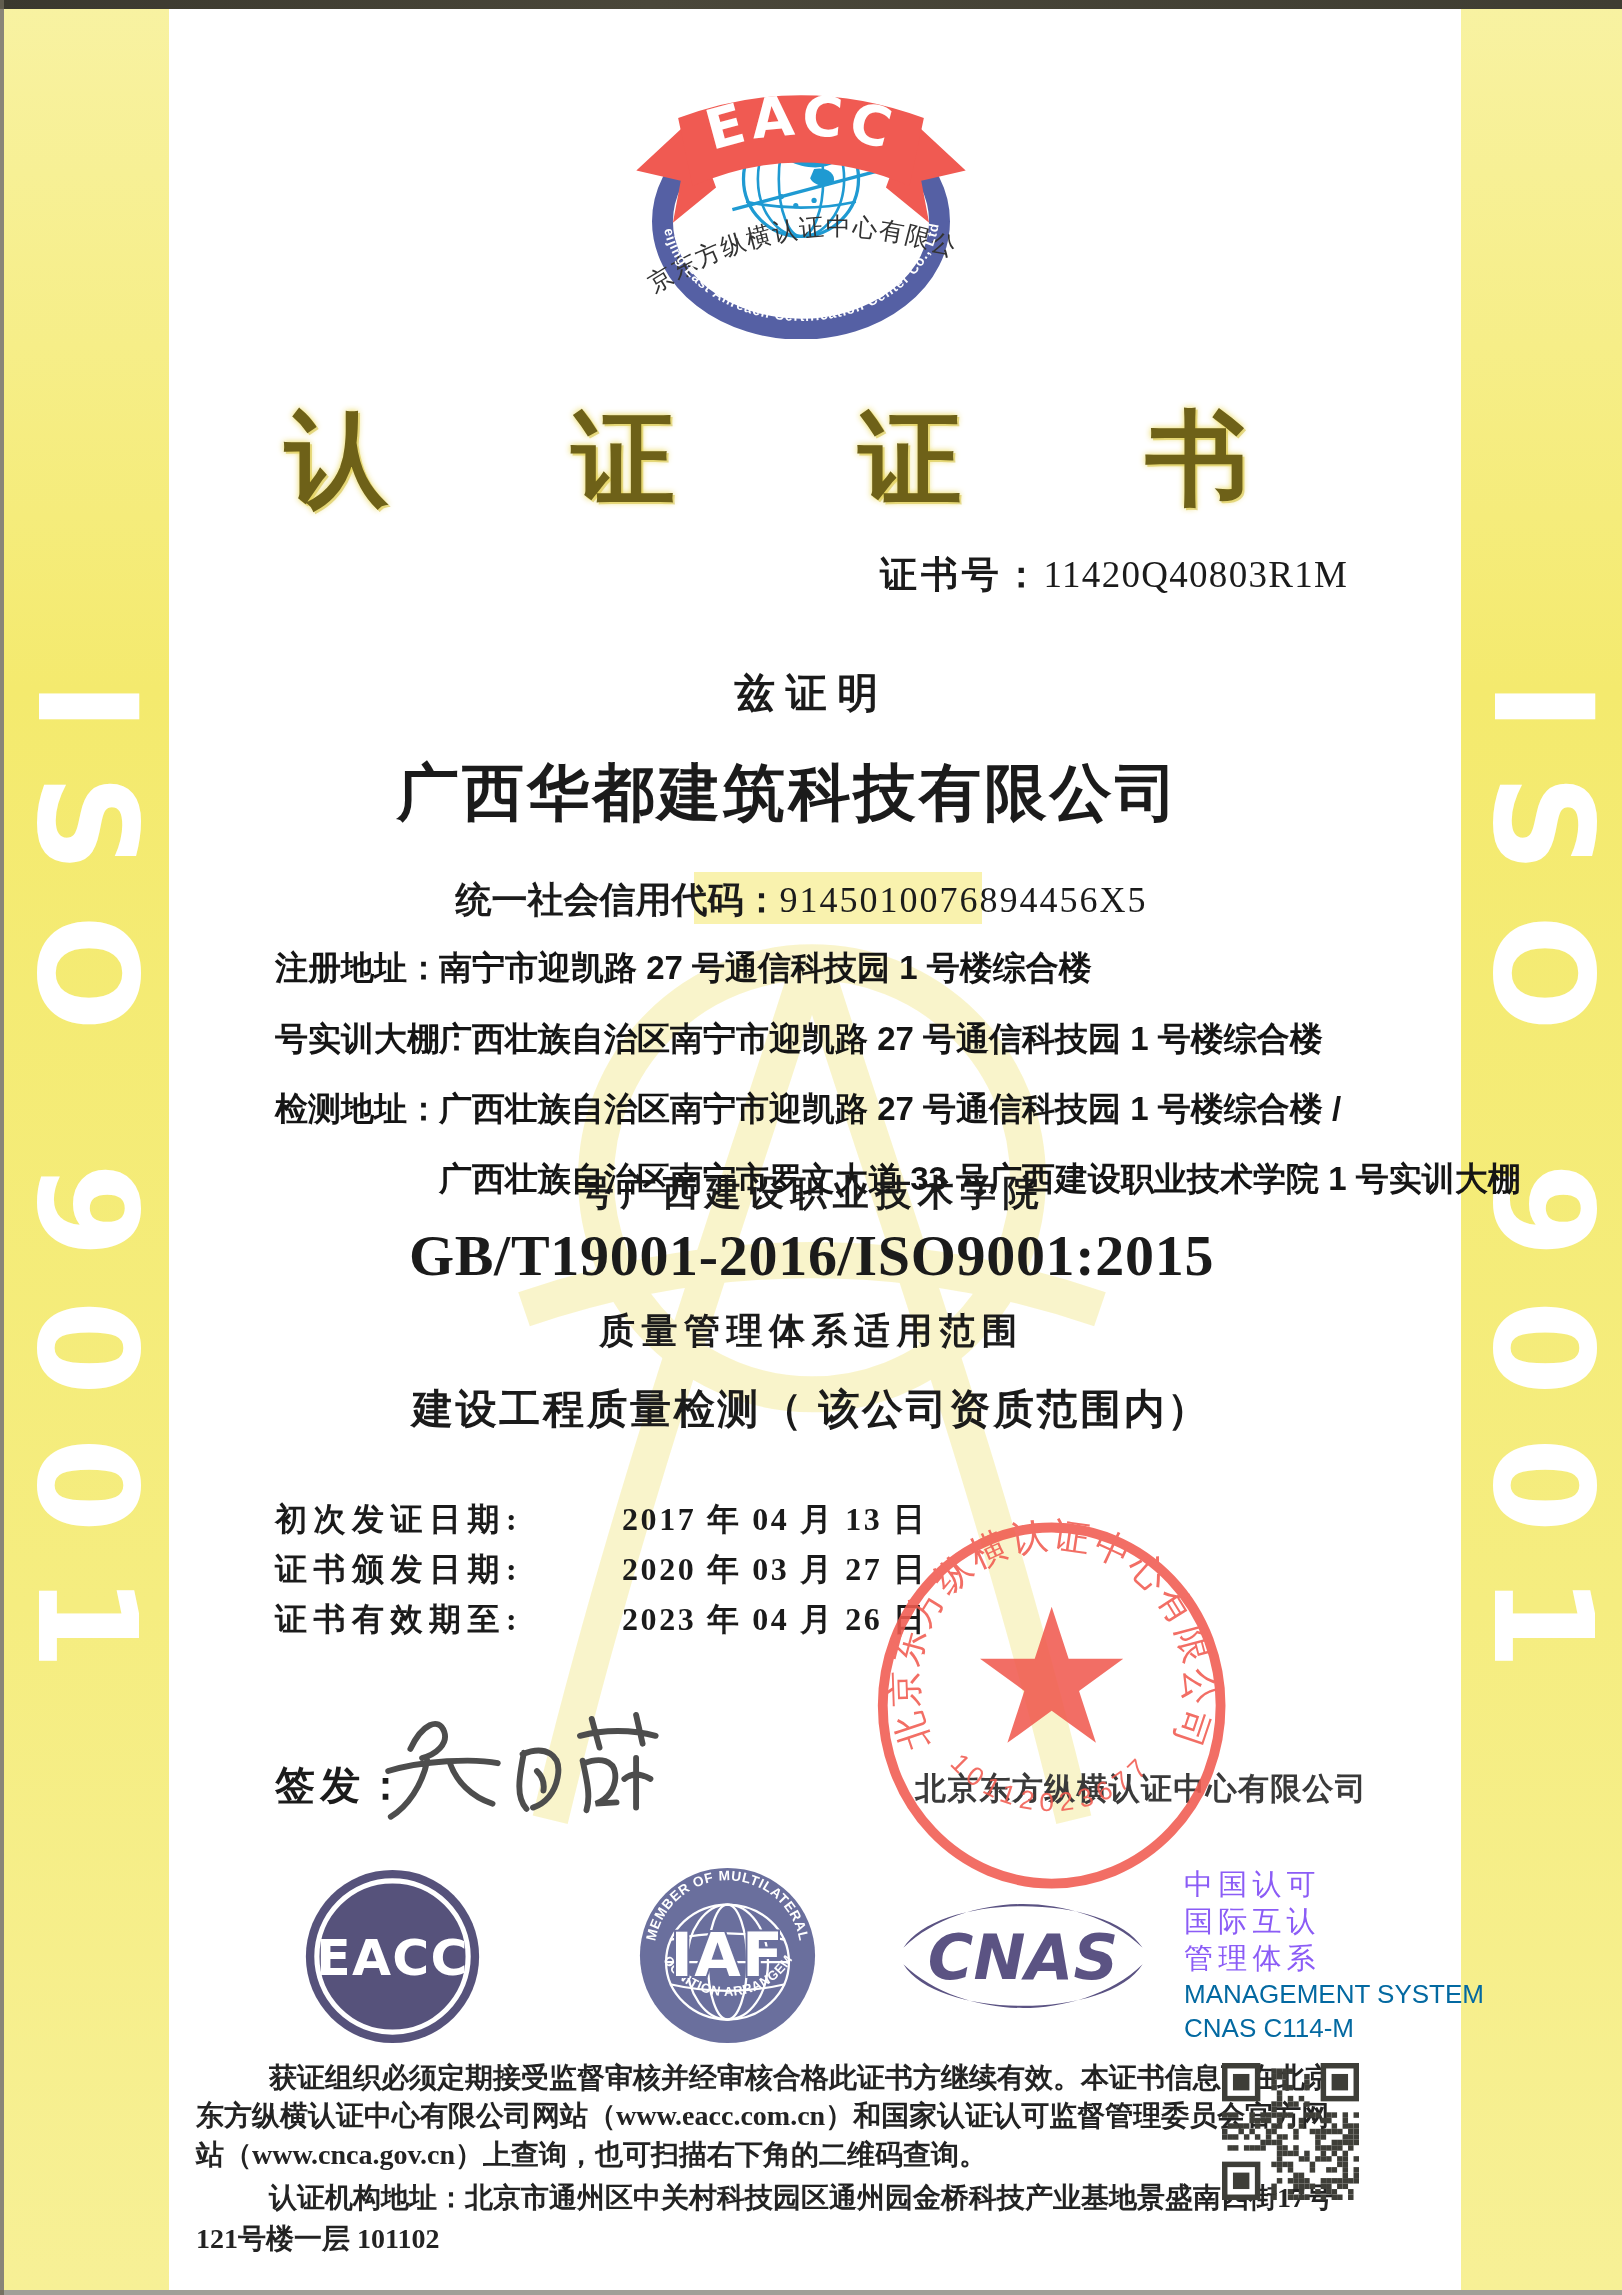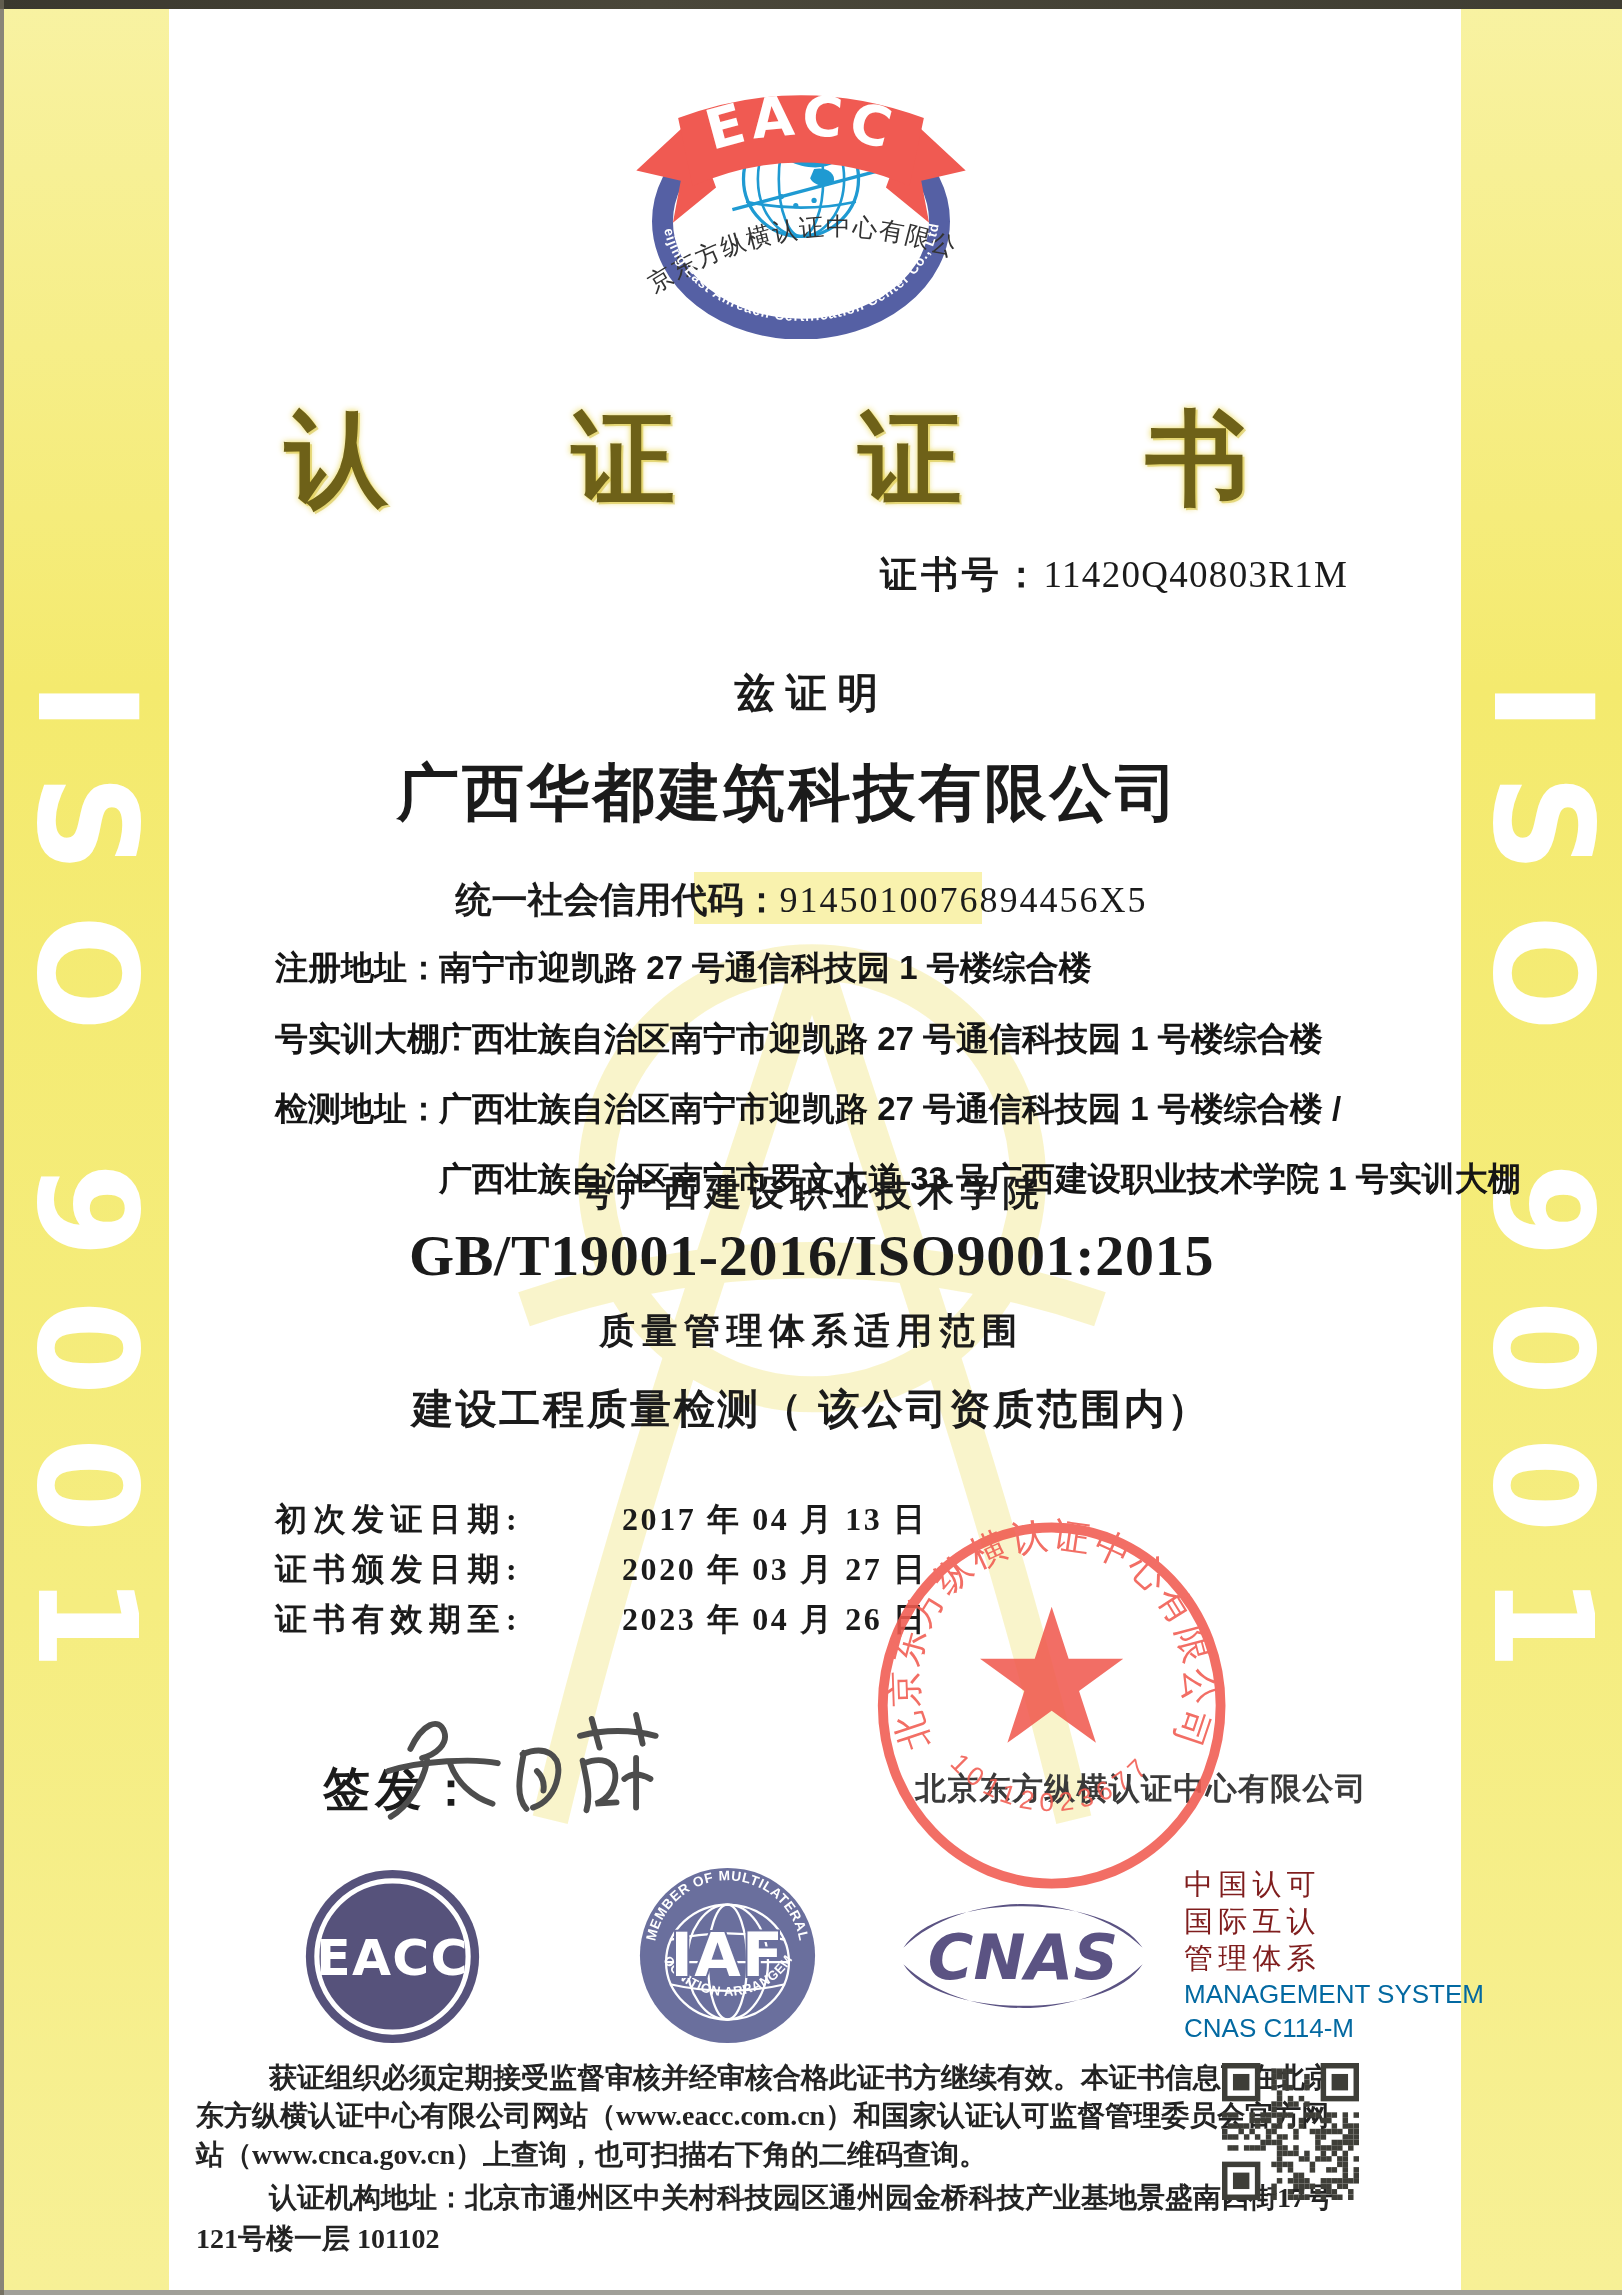--- a/index.html
+++ b/index.html
@@ -47,31 +47,31 @@
   
   .cline{position:absolute;left:0;width:1623px;text-align:center;z-index:10;}
   .s-label{font-family:"Liberation Sans",sans-serif;font-size:36px;font-weight:bold;letter-spacing:6.5px;}
   .s-std{font-size:58px;font-weight:bold;letter-spacing:0.7px;}
   .s-scope{font-family:"Liberation Sans",sans-serif;font-size:41px;font-weight:bold;letter-spacing:2.6px;}
   
   .daterow{position:absolute;left:275px;z-index:10;font-size:32px;font-weight:bold;white-space:nowrap;}
   .daterow .dlabel{display:inline-block;width:347px;letter-spacing:6.5px;}
   .daterow .dval{font-weight:bold;letter-spacing:2.6px;}
   
-  .signlabel{position:absolute;left:275px;top:1758px;z-index:10;font-size:47px;font-weight:bold;letter-spacing:5.2px;margin-left:48px;}
+  .signlabel{position:absolute;left:275px;top:1758px;z-index:10;font-size:40px;font-weight:bold;letter-spacing:5.2px;}
   .signature{position:absolute;left:376px;top:1698px;width:314px;height:137px;z-index:10;}
   .issuer{position:absolute;left:915px;top:1768px;z-index:10;font-size:31px;font-weight:bold;
           color:#3a3a3a;letter-spacing:1.3px;}
   .seal{position:absolute;left:867px;top:1517px;width:370px;height:383px;z-index:15;opacity:.88;}
   
   .badge-eacc{position:absolute;left:302px;top:1866px;width:181px;height:181px;z-index:10;}
   .badge-iaf{position:absolute;left:636px;top:1864px;width:183px;height:183px;z-index:10;}
   .badge-cnas{position:absolute;left:889px;top:1879px;width:268px;height:154px;z-index:10;}
   .accr{position:absolute;left:1184px;top:1866px;z-index:10;font-family:"Liberation Sans",sans-serif;}
-  .accr .cn{font-size:29px;color:#7f1d1d;letter-spacing:5.2px;line-height:37px;}
+  .accr .cn{font-size:29px;color:#8b5cf6;letter-spacing:5.2px;line-height:37px;}
   .accr .en{font-size:26px;color:#0369a1;line-height:34px;}
   
   .fline{position:absolute;left:196px;width:1152px;z-index:10;font-size:28px;font-weight:bold;
          color:#232323;white-space:nowrap;}
   .fline.indent{text-indent:73px;}
   .qr{position:absolute;left:1222px;top:2063px;width:137px;height:137px;z-index:10;}
 </style>
 </head>
 <body>
 

